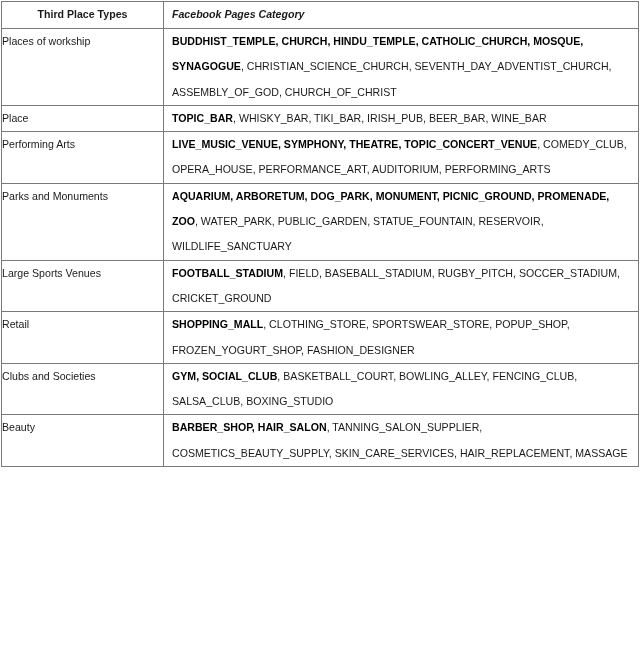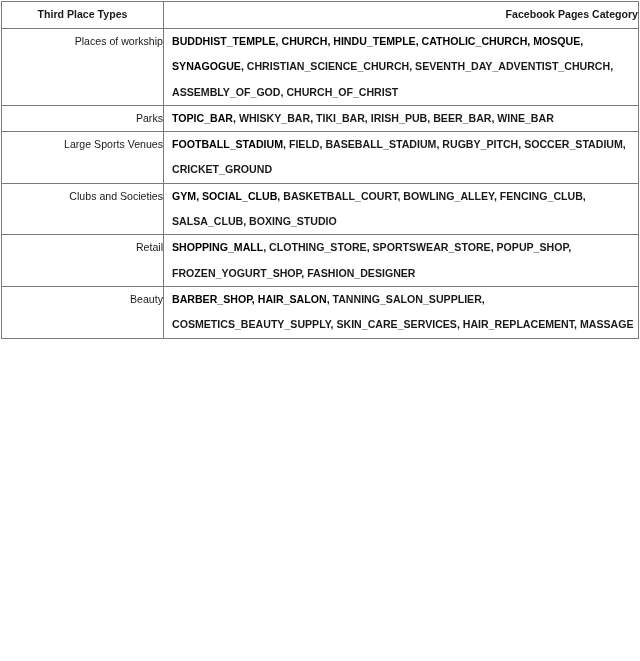--- a/index.html
+++ b/index.html
@@ -3,25 +3,25 @@
 <meta charset="utf-8">
 <style>
   html, body { margin: 0; padding: 0; background: #ffffff; }
   body { width: 640px; height: 661px; overflow: hidden; font-family: "Liberation Sans", sans-serif; color: #1a1a1a; }
   table.t { position: absolute; left: 1px; top: 1px; width: 637px; border-collapse: collapse; table-layout: fixed; }
   table.t td, table.t th { border: 1px solid #7a7a7a; padding: 0; vertical-align: top; font-size: 10.6px; line-height: 25.3px; }
   col.c1 { width: 162px; }
   col.c2 { width: 475px; }
   th { font-weight: bold; height: 26px; }
   th.h1 { text-align: center; }
-  th.h2 { text-align: right; padding-left: 8px !important; }
-  td.type { text-align: right; }
+  th.h2 { text-align: left; padding-left: 8px !important; font-style: italic; }
+  td.type { text-align: left; }
   td.cats { text-align: left; padding-left: 8px !important; padding-right: 4px !important; }
   .b { font-weight: bold; color: #000; }
-  .n { font-weight: bold; }
+  .n { font-weight: normal; }
 </style>
 </head>
 <body>
 
 <table class="t">
   <colgroup>
       <col class="c1">
       <col class="c2">
     </colgroup>
   <thead>
@@ -29,33 +29,41 @@
       <th class="h1">Third Place Types</th>
       <th class="h2">Facebook Pages Category</th>
     </tr>
   </thead>
   <tbody>
     <tr>
       <td class="type">Places of workship</td>
       <td class="cats"><span class="b">BUDDHIST_TEMPLE, CHURCH, HINDU_TEMPLE, CATHOLIC_CHURCH, MOSQUE, SYNAGOGUE</span><span class="n">, CHRISTIAN_SCIENCE_CHURCH, SEVENTH_DAY_ADVENTIST_CHURCH, ASSEMBLY_OF_GOD, CHURCH_OF_CHRIST</span></td>
     </tr>
     <tr>
-      <td class="type">Parks</td>
+      <td class="type">Place</td>
       <td class="cats"><span class="b">TOPIC_BAR</span><span class="n">, WHISKY_BAR, TIKI_BAR, IRISH_PUB, BEER_BAR, WINE_BAR</span></td>
+    </tr>
+    <tr>
+      <td class="type">Performing Arts</td>
+      <td class="cats"><span class="b">LIVE_MUSIC_VENUE, SYMPHONY, THEATRE, TOPIC_CONCERT_VENUE</span><span class="n">, COMEDY_CLUB, OPERA_HOUSE, PERFORMANCE_ART, AUDITORIUM, PERFORMING_ARTS</span></td>
+    </tr>
+    <tr>
+      <td class="type">Parks and Monuments</td>
+      <td class="cats"><span class="b">AQUARIUM, ARBORETUM, DOG_PARK, MONUMENT, PICNIC_GROUND, PROMENADE, ZOO</span><span class="n">, WATER_PARK, PUBLIC_GARDEN, STATUE_FOUNTAIN, RESERVOIR, WILDLIFE_SANCTUARY</span></td>
     </tr>
     <tr>
       <td class="type">Large Sports Venues</td>
       <td class="cats"><span class="b">FOOTBALL_STADIUM</span><span class="n">, FIELD, BASEBALL_STADIUM, RUGBY_PITCH, SOCCER_STADIUM, CRICKET_GROUND</span></td>
     </tr>
     <tr>
+      <td class="type">Retail</td>
+      <td class="cats"><span class="b">SHOPPING_MALL</span><span class="n">, CLOTHING_STORE, SPORTSWEAR_STORE, POPUP_SHOP, FROZEN_YOGURT_SHOP, FASHION_DESIGNER</span></td>
+    </tr>
+    <tr>
       <td class="type">Clubs and Societies</td>
       <td class="cats"><span class="b">GYM, SOCIAL_CLUB</span><span class="n">, BASKETBALL_COURT, BOWLING_ALLEY, FENCING_CLUB, SALSA_CLUB, BOXING_STUDIO</span></td>
-    </tr>
-    <tr>
-      <td class="type">Retail</td>
-      <td class="cats"><span class="b">SHOPPING_MALL</span><span class="n">, CLOTHING_STORE, SPORTSWEAR_STORE, POPUP_SHOP, FROZEN_YOGURT_SHOP, FASHION_DESIGNER</span></td>
     </tr>
     <tr>
       <td class="type">Beauty</td>
       <td class="cats"><span class="b">BARBER_SHOP, HAIR_SALON</span><span class="n">, TANNING_SALON_SUPPLIER, COSMETICS_BEAUTY_SUPPLY, SKIN_CARE_SERVICES, HAIR_REPLACEMENT, MASSAGE</span></td>
     </tr>
   </tbody>
 </table>
 
 </body></html>

